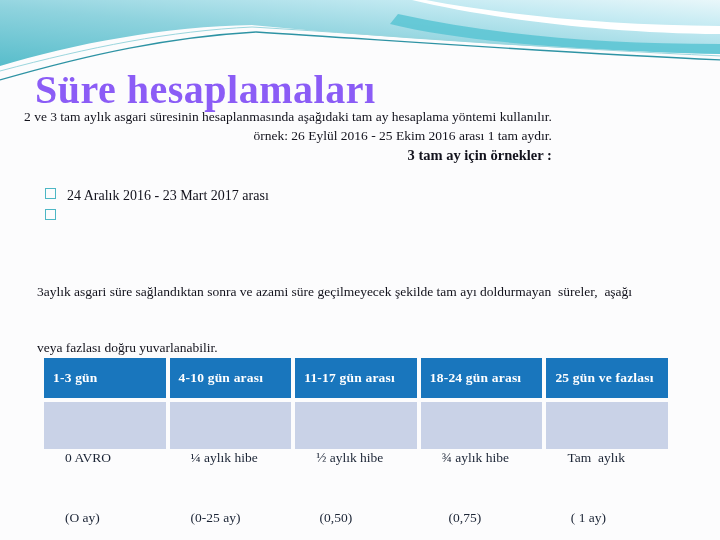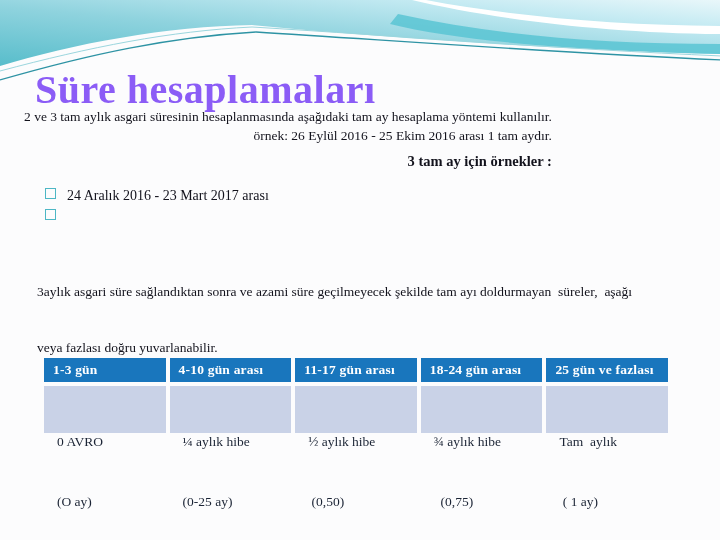--- a/index.html
+++ b/index.html
@@ -16,46 +16,46 @@
   
   .slide-title{
     position:absolute;left:35px;top:66px;
     font-size:40px;font-weight:bold;
     color:#8b5cf6;letter-spacing:.5px;
     white-space:nowrap;
   }
   
   .intro{position:absolute;left:24px;top:108px;font-size:13.5px;line-height:18.5px;text-align:right;}
   .intro .l2{text-indent:9px;}
-  .intro .l3{font-weight:bold;font-size:14.5px;margin-top:7px;}
+  .intro .l3{font-weight:bold;font-size:14.5px;margin-top:1px;}
   
   .bullets{position:absolute;left:45px;top:188px;font-size:14px;}
   .bullet-row{display:flex;align-items:flex-start;height:21px;}
   .bullet-square{
     display:inline-block;width:9px;height:9px;
     border:1.5px solid #4db7c5;background:transparent;
     margin-right:11px;flex:0 0 auto;
   }
   
   .note{position:absolute;left:37px;top:246px;width:655px;font-size:13.5px;line-height:18.5px;white-space:pre-wrap;}
   
   .grant-table{
     position:absolute;left:44px;top:358px;width:624px;
     display:grid;grid-template-columns:repeat(5,1fr);
     grid-auto-rows:auto;column-gap:4px;row-gap:4px;
   }
   .th{
     background:#1976bd;color:#ffffff;
-    height:24px;display:flex;align-items:center;
+    height:40px;display:flex;align-items:center;
     padding-left:9px;font-size:13.5px;font-weight:bold;
     letter-spacing:.2px;
   }
   .td{
     background:#c9d2e7;color:#1b2435;
-    height:41px;padding:6px 0 0 13px;
+    height:41px;padding:6px 0 0 21px;
     font-size:13.5px;line-height:20px;
     white-space:pre-wrap;
   }
 </style>
 </head>
 <body>
 
 <div class="slide">
 
   <svg class="wave-svg" width="720" height="130" viewBox="0 0 720 130">

